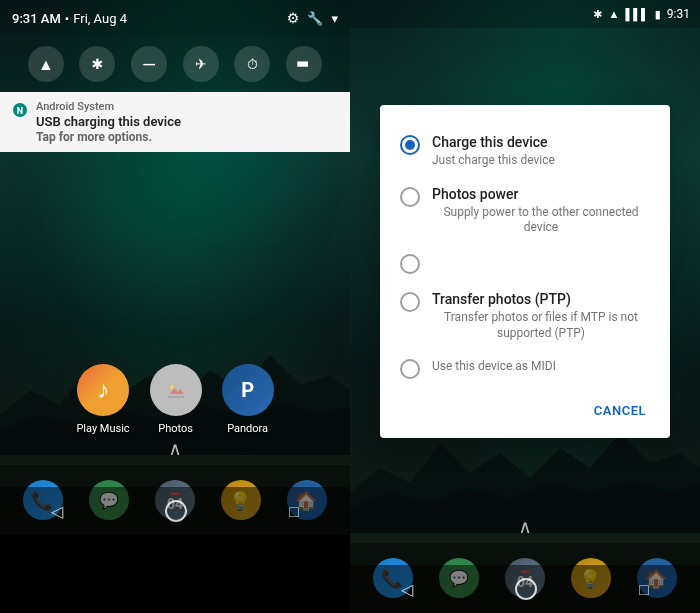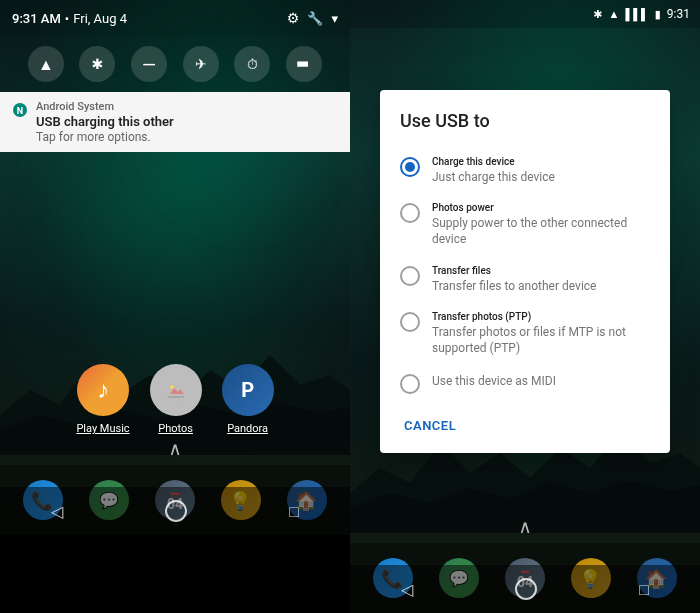--- a/index.html
+++ b/index.html
@@ -131,20 +131,21 @@
     .notif-title {
       font-size: 13px;
       color: #222;
       font-weight: 600;
       margin-top: 1px;
     }
     .notif-sub {
       font-size: 12px;
       color: #666;
       margin-top: 1px;
+      font-weight: bold;
     }
 
     
     .app-grid {
       position: absolute;
       bottom: 100px;
       left: 0; right: 0;
       display: flex;
       justify-content: center;
       gap: 20px;
@@ -173,21 +174,20 @@
 
     .app-icon-pandora {
       background: linear-gradient(135deg, #1a4f8a 0%, #2a6ab0 100%);
     }
 
     .app-label {
       color: #fff;
       font-size: 11px;
       text-align: left;
       text-shadow: 0 1px 2px rgba(0,0,0,0.8);
-      text-decoration: underline;
     }
 
     .chevron-up {
       position: absolute;
       bottom: 76px;
       left: 50%;
       transform: translateX(-50%);
       color: rgba(255,255,255,0.7);
       font-size: 18px;
       z-index: 10;
@@ -310,35 +310,36 @@
     .radio-btn.selected::after {
       content: '';
       width: 10px;
       height: 10px;
       border-radius: 50%;
       background: #1565C0;
     }
 
     .radio-text {}
     .radio-label {
-      font-size: 10px;
+      font-size: 14px;
       color: #212121;
       font-weight: 500;
       line-height: 1.3;
     }
     .radio-desc {
       font-size: 12px;
       color: #757575;
       line-height: 1.3;
       margin-top: 2px;
+      text-align: center;
     }
 
     .dialog-actions {
       display: flex;
-      justify-content: flex-start;
+      justify-content: flex-end;
       padding: 8px 12px 4px 12px;
     }
 
     .btn-cancel {
       color: #1565C0;
       font-size: 13px;
       font-weight: 600;
       text-transform: uppercase;
       padding: 8px 12px;
       cursor: pointer;
@@ -477,21 +478,21 @@
     <div class="qs-icon" style="font-size:14px; transform:rotate(90deg);">▮</div>
   </div>
 
   <div class="notification-bar">
     <svg class="notif-icon" viewBox="0 0 16 16">
       <circle cx="8" cy="8" r="7" fill="#00897B"></circle>
       <text x="8" y="12" text-anchor="middle" fill="white" font-size="9" font-weight="bold">N</text>
     </svg>
     <div class="notif-content">
       <div class="notif-app">Android System</div>
-      <div class="notif-title">USB charging this other</div>
+      <div class="notif-title">USB charging this device</div>
       <div class="notif-sub">Tap for more options.</div>
     </div>
   </div>
 
   <div class="app-grid">
 
     <div class="app-icon-wrap">
       <div class="play-music-icon"></div>
       <span class="app-label">Play Music</span>
     </div>
@@ -556,44 +557,39 @@
   <div class="status-bar-right">
     <span style="color:#fff;font-size:11px;">✱</span>
     <span style="color:#fff;font-size:11px;">▲</span>
     <span style="color:#fff;font-size:11px;">▌▌▌</span>
     <span style="color:#fff;font-size:11px;">▮</span>
     <span class="sb-time">9:31</span>
   </div>
 
   <div class="dialog-overlay">
     <div class="dialog">
-      <div class="dialog-title">Use USB to</div>
 
       <div class="radio-option">
         <div class="radio-btn selected"></div>
         <div class="radio-text">
           <div class="radio-label">Charge this device</div>
           <div class="radio-desc">Just charge this device</div>
         </div>
       </div>
 
       <div class="radio-option">
         <div class="radio-btn"></div>
         <div class="radio-text">
           <div class="radio-label">Photos power</div>
           <div class="radio-desc">Supply power to the other connected device</div>
         </div>
       </div>
 
       <div class="radio-option">
         <div class="radio-btn"></div>
-        <div class="radio-text">
-          <div class="radio-label">Transfer files</div>
-          <div class="radio-desc">Transfer files to another device</div>
-        </div>
       </div>
 
       <div class="radio-option">
         <div class="radio-btn"></div>
         <div class="radio-text">
           <div class="radio-label">Transfer photos (PTP)</div>
           <div class="radio-desc">Transfer photos or files if MTP is not supported (PTP)</div>
         </div>
       </div>
 

